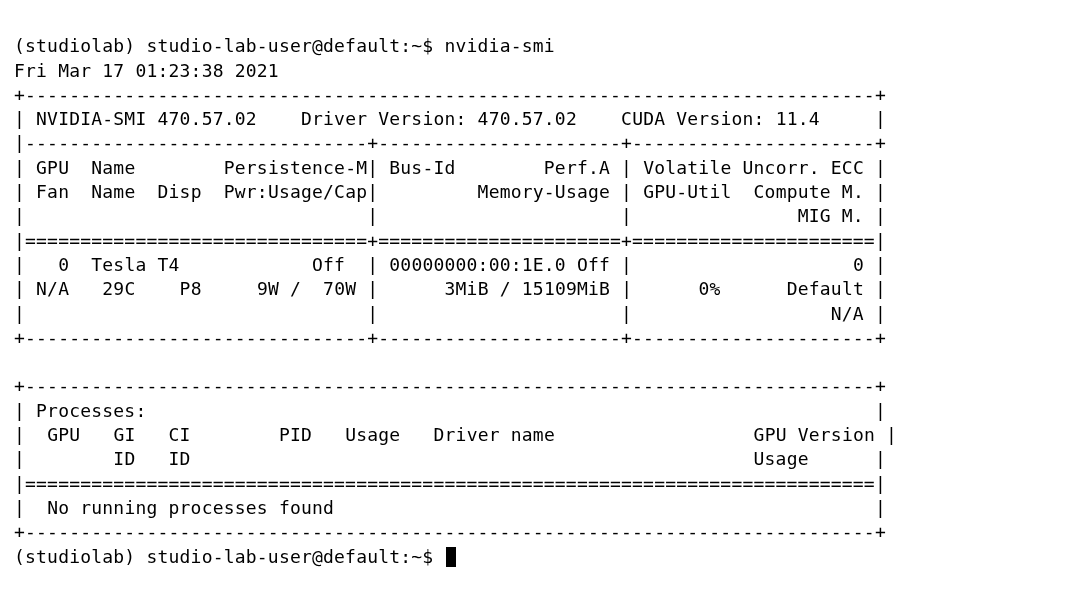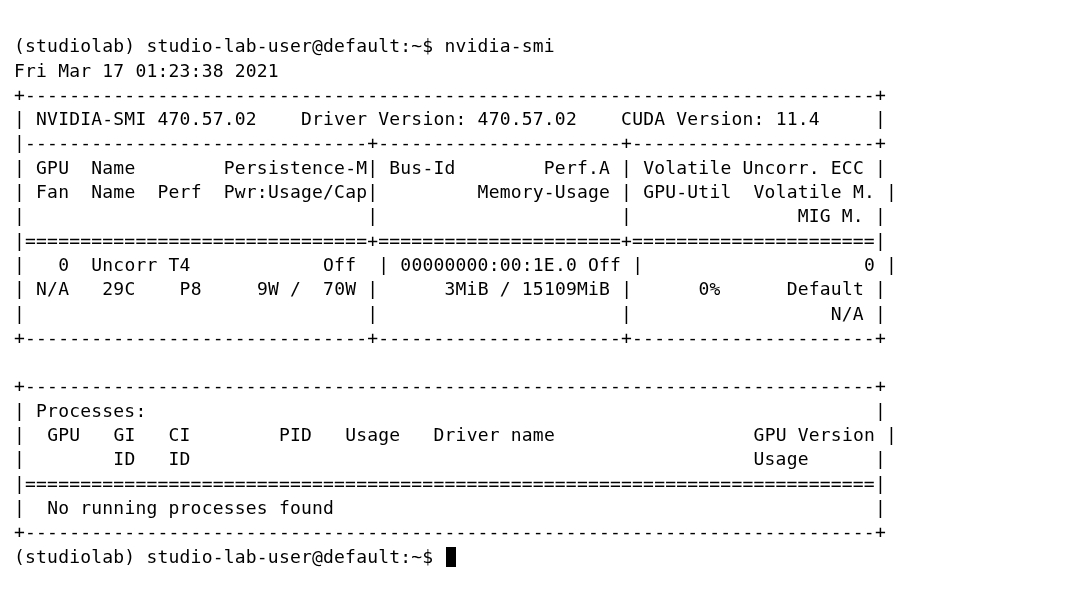--- a/index.html
+++ b/index.html
@@ -30,24 +30,24 @@
 </head>
 <body>
 
 <div class="terminal">
 <span class="line"><span class="prompt-env">(studiolab) studio-lab-user@default:~$ </span><span>nvidia-smi</span></span>
 <span class="line">Fri Mar 17 01:23:38 2021</span>
 <span class="line">+-----------------------------------------------------------------------------+</span>
 <span class="line">| <span>NVIDIA-SMI</span> <span>470.57.02</span>    <span>Driver Version:</span> <span>470.57.02</span>    <span>CUDA Version:</span> <span>11.4</span>     |</span>
 <span class="line">|-------------------------------+----------------------+----------------------+</span>
 <span class="line">| <span>GPU</span>  <span>Name</span>        <span>Persistence-M</span>| <span>Bus-Id</span>        <span>Perf.A</span> | <span>Volatile Uncorr. ECC</span> |</span>
-<span class="line">| <span>Fan</span>  <span>Name</span>  <span>Perf</span>  <span>Pwr:Usage/Cap</span>|         <span>Memory-Usage</span> | <span>GPU-Util</span>  <span>Volatile M.</span> |</span>
+<span class="line">| <span>Fan</span>  <span>Name</span>  <span>Disp</span>  <span>Pwr:Usage/Cap</span>|         <span>Memory-Usage</span> | <span>GPU-Util</span>  <span>Compute M.</span> |</span>
 <span class="line">|                               |                      |               <span>MIG M.</span> |</span>
 <span class="line">|===============================+======================+======================|</span>
-<span class="line">|   <span>0</span>  <span>Uncorr T4</span>            <span>Off</span>  | <span>00000000:00:1E.0</span> <span>Off</span> |                    <span>0</span> |</span>
+<span class="line">|   <span>0</span>  <span>Tesla T4</span>            <span>Off</span>  | <span>00000000:00:1E.0</span> <span>Off</span> |                    <span>0</span> |</span>
 <span class="line">| <span>N/A</span>   <span>29C</span>    <span>P8</span>     <span>9W</span> /  <span>70W</span> |      <span>3MiB</span> / <span>15109MiB</span> |      <span>0%</span>      <span>Default</span> |</span>
 <span class="line">|                               |                      |                  <span>N/A</span> |</span>
 <span class="line">+-------------------------------+----------------------+----------------------+</span>
 <span class="line">                                                                               </span>
 <span class="line">+-----------------------------------------------------------------------------+</span>
 <span class="line">| <span>Processes:</span>                                                                  |</span>
 <span class="line">|  <span>GPU</span>   <span>GI</span>   <span>CI</span>        <span>PID</span>   <span>Usage</span>   <span>Driver name</span>                  <span>GPU Version</span> |</span>
 <span class="line">|        <span>ID</span>   <span>ID</span>                                                   <span>Usage</span>      |</span>
 <span class="line">|=============================================================================|</span>
 <span class="line">|  <span>No running processes found</span>                                                 |</span>

